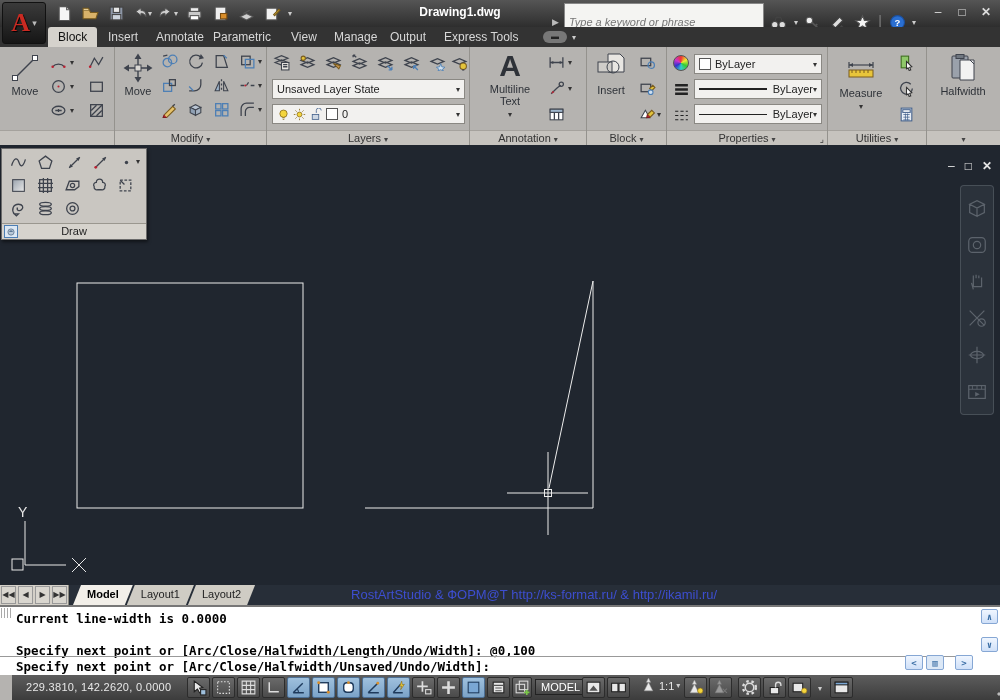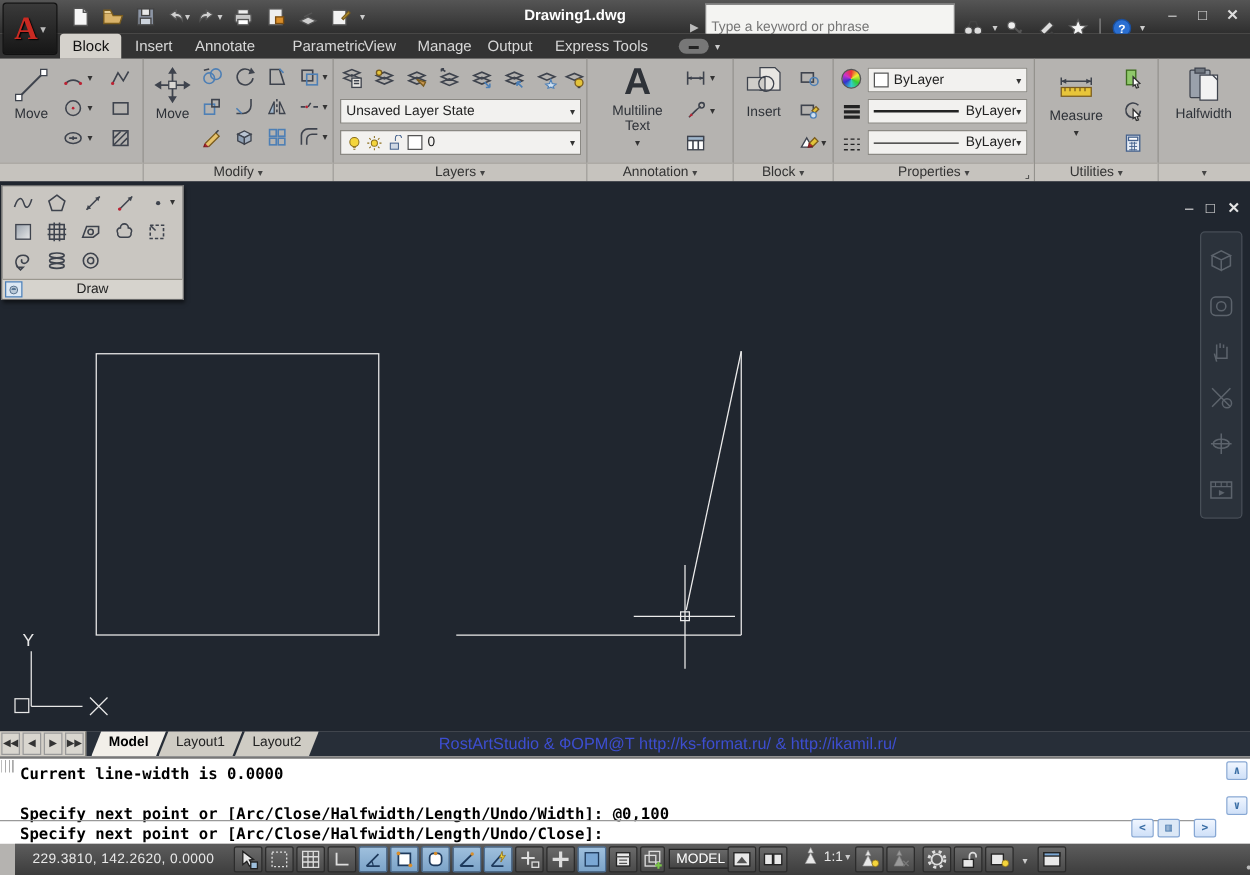--- a/index.html
+++ b/index.html
@@ -8,21 +8,21 @@
   
   #titlebar{position:absolute;left:0;top:0;width:1000px;height:27px;background:linear-gradient(#555,#2e2e2e);color:#eee}
   #appbtn{position:absolute;left:2px;top:2px;width:44px;height:42px;background:linear-gradient(#3a3a3a,#161616);border:1px solid #111;border-radius:3px;z-index:50;display:flex;align-items:center;justify-content:center;cursor:pointer}
   #appbtn .a{font-size:26px;font-weight:bold;color:#c92a22;text-shadow:1px 1px 1px #000;font-family:"Liberation Serif",serif}
   #appbtn .dd{color:#bbb;font-size:9px;margin-left:2px}
   .qat{position:absolute;top:3px;display:flex;gap:6px;align-items:center}
   .qbtn{width:20px;height:20px;display:flex;align-items:center;justify-content:center;cursor:pointer}
   .dd{font-size:8px;color:#ccc}
   #wintitle{position:absolute;left:360px;top:5px;width:200px;text-align:center;font-size:12px;font-weight:bold;color:#fff}
   #searchwrap{position:absolute;left:552px;top:3px;display:flex;align-items:center;gap:5px}
-  #searchwrap input{width:200px;height:19px;border:1px solid #888;color:#777;font-size:11px;padding:18px 4px;background:#f4f4f2;font-family:"Liberation Sans",sans-serif}
+  #searchwrap input{width:200px;height:19px;border:1px solid #888;font-style:italic;color:#777;font-size:11px;padding:18px 4px;background:#f4f4f2;font-family:"Liberation Sans",sans-serif}
   .winctl{position:absolute;top:4px;display:flex;gap:8px}
   .winctl span{width:16px;height:16px;text-align:center;font-size:12px;color:#ddd;cursor:pointer;line-height:16px}
   
   #tabrow{position:absolute;left:0;top:27px;width:1000px;height:20px;background:#333}
   .rtab{position:absolute;top:0;height:20px;padding:3px 10px 0;font-size:12px;color:#d8d8d8;cursor:pointer}
   .rtab.active{background:#d5d2cc;color:#111;border-radius:3px 3px 0 0}
   #ribbonmin{position:absolute;left:543px;top:4px;width:24px;height:12px;background:#777;border-radius:6px;color:#222;font-size:8px;text-align:center;line-height:11px;cursor:pointer}
   #ribbonmin+ .dd{position:absolute;left:572px;top:6px}
   
   #ribbon{position:absolute;left:0;top:47px;width:1000px;height:98px;background:#b5b3b0}
@@ -186,21 +186,21 @@
       <span>–</span>
       <span>□</span>
       <span style="font-weight:bold">✕</span>
     </div>
   </div>
 
   <div id="tabrow">
     <span class="rtab active" style="left:48px">Block</span>
     <span class="rtab" style="left:98px">Insert</span>
     <span class="rtab" style="left:146px">Annotate</span>
-    <span class="rtab" style="left:224px">Parametric</span>
+    <span class="rtab" style="left:203px">Parametric</span>
     <span class="rtab" style="left:281px">View</span>
     <span class="rtab" style="left:324px">Manage</span>
     <span class="rtab" style="left:380px">Output</span>
     <span class="rtab" style="left:434px">Express Tools</span>
     <span id="ribbonmin">▬</span>
     <span class="dd" style="position:absolute;left:572px;top:6px">▾</span>
   </div>
 
   <div id="ribbon">
 
@@ -725,21 +725,21 @@
     <div class="ltab">Layout2</div>
     <div style="width:88px"></div>
     <div id="watermark">RostArtStudio &amp; ФОРМ@Т http://ks-format.ru/ &amp; http://ikamil.ru/</div>
   </div>
 
   <div id="cmd">
     <div class="grip"></div>
     <div class="cline" style="top:4px">Current line-width is 0.0000</div>
     <div class="cline" style="top:36px">Specify next point or [Arc/Close/Halfwidth/Length/Undo/Width]: @0,100</div>
     <div id="cmdsep"></div>
-    <div class="cline" style="top:52px">Specify next point or [Arc/Close/Halfwidth/Length/Undo/Close]:</div>
+    <div class="cline" style="top:52px">Specify next point or [Arc/Close/Halfwidth/Unsaved/Undo/Width]:</div>
     <span class="scrollv" style="top:2px">∧</span>
     <span class="scrollv" style="top:30px">∨</span>
     <span class="scrollh" style="left:905px">&lt;</span>
     <span class="scrollh" style="left:926px;background:#dce8f6">▥</span>
     <span class="scrollh" style="left:955px">&gt;</span>
   </div>
 
   <div id="status">
     <span id="coords">229.3810, 142.2620, 0.0000</span>
     <span class="tbtn" style="left:175px">

